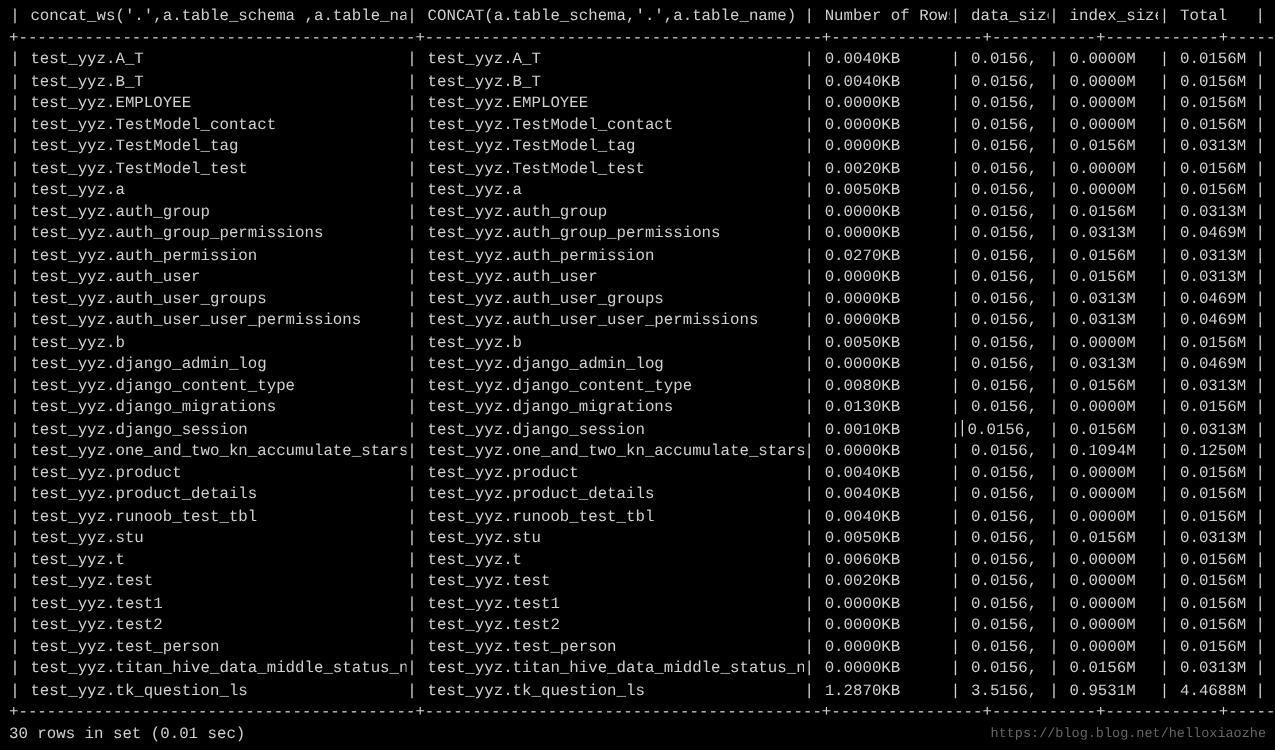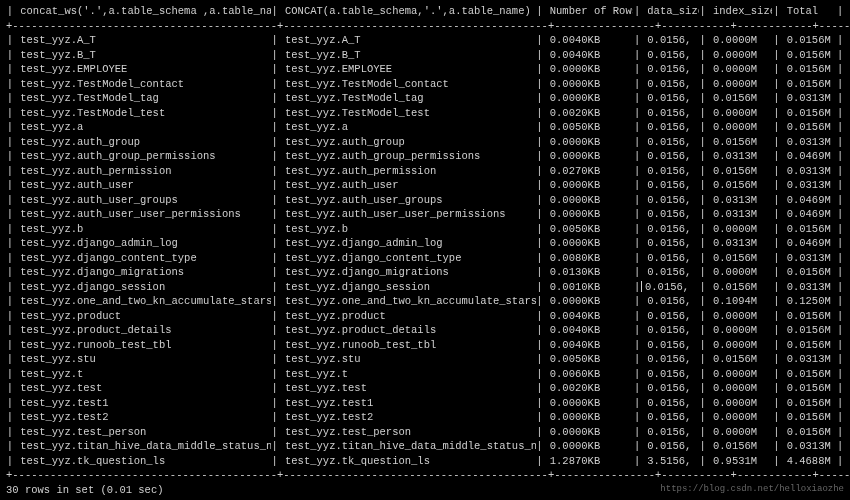--- a/index.html
+++ b/index.html
@@ -45,13 +45,13 @@
     right: 6px;
     bottom: 4px;
     font-size: 9px;
     color: #666;
   }
 </style>
 </head>
 <body>
 
 <div class="terminal" id="terminal"><div class="row"><span class="pipe">|</span><span class="c1"> concat_ws('.',a.table_schema ,a.table_name)</span><span class="pipe">|</span><span class="c2"> CONCAT(a.table_schema,'.',a.table_name)</span><span class="pipe">|</span><span class="c3"> Number of Rows</span><span class="pipe">|</span><span class="c4"> data_size</span><span class="pipe">|</span><span class="c5"> index_size</span><span class="pipe">|</span><span class="c6"> Total</span><span class="pipe">|</span></div><div class="sep">+------------------------------------------+------------------------------------------+----------------+-----------+------------+---------+</div><div class="row"><span class="pipe">|</span><span class="c1"> test_yyz.A_T</span><span class="pipe">|</span><span class="c2"> test_yyz.A_T</span><span class="pipe">|</span><span class="c3"> 0.0040KB</span><span class="pipe">|</span><span class="c4"> 0.0156,</span><span class="pipe">|</span><span class="c5"> 0.0000M</span><span class="pipe">|</span><span class="c6"> 0.0156M</span><span class="pipe">|</span></div><div class="row"><span class="pipe">|</span><span class="c1"> test_yyz.B_T</span><span class="pipe">|</span><span class="c2"> test_yyz.B_T</span><span class="pipe">|</span><span class="c3"> 0.0040KB</span><span class="pipe">|</span><span class="c4"> 0.0156,</span><span class="pipe">|</span><span class="c5"> 0.0000M</span><span class="pipe">|</span><span class="c6"> 0.0156M</span><span class="pipe">|</span></div><div class="row"><span class="pipe">|</span><span class="c1"> test_yyz.EMPLOYEE</span><span class="pipe">|</span><span class="c2"> test_yyz.EMPLOYEE</span><span class="pipe">|</span><span class="c3"> 0.0000KB</span><span class="pipe">|</span><span class="c4"> 0.0156,</span><span class="pipe">|</span><span class="c5"> 0.0000M</span><span class="pipe">|</span><span class="c6"> 0.0156M</span><span class="pipe">|</span></div><div class="row"><span class="pipe">|</span><span class="c1"> test_yyz.TestModel_contact</span><span class="pipe">|</span><span class="c2"> test_yyz.TestModel_contact</span><span class="pipe">|</span><span class="c3"> 0.0000KB</span><span class="pipe">|</span><span class="c4"> 0.0156,</span><span class="pipe">|</span><span class="c5"> 0.0000M</span><span class="pipe">|</span><span class="c6"> 0.0156M</span><span class="pipe">|</span></div><div class="row"><span class="pipe">|</span><span class="c1"> test_yyz.TestModel_tag</span><span class="pipe">|</span><span class="c2"> test_yyz.TestModel_tag</span><span class="pipe">|</span><span class="c3"> 0.0000KB</span><span class="pipe">|</span><span class="c4"> 0.0156,</span><span class="pipe">|</span><span class="c5"> 0.0156M</span><span class="pipe">|</span><span class="c6"> 0.0313M</span><span class="pipe">|</span></div><div class="row"><span class="pipe">|</span><span class="c1"> test_yyz.TestModel_test</span><span class="pipe">|</span><span class="c2"> test_yyz.TestModel_test</span><span class="pipe">|</span><span class="c3"> 0.0020KB</span><span class="pipe">|</span><span class="c4"> 0.0156,</span><span class="pipe">|</span><span class="c5"> 0.0000M</span><span class="pipe">|</span><span class="c6"> 0.0156M</span><span class="pipe">|</span></div><div class="row"><span class="pipe">|</span><span class="c1"> test_yyz.a</span><span class="pipe">|</span><span class="c2"> test_yyz.a</span><span class="pipe">|</span><span class="c3"> 0.0050KB</span><span class="pipe">|</span><span class="c4"> 0.0156,</span><span class="pipe">|</span><span class="c5"> 0.0000M</span><span class="pipe">|</span><span class="c6"> 0.0156M</span><span class="pipe">|</span></div><div class="row"><span class="pipe">|</span><span class="c1"> test_yyz.auth_group</span><span class="pipe">|</span><span class="c2"> test_yyz.auth_group</span><span class="pipe">|</span><span class="c3"> 0.0000KB</span><span class="pipe">|</span><span class="c4"> 0.0156,</span><span class="pipe">|</span><span class="c5"> 0.0156M</span><span class="pipe">|</span><span class="c6"> 0.0313M</span><span class="pipe">|</span></div><div class="row"><span class="pipe">|</span><span class="c1"> test_yyz.auth_group_permissions</span><span class="pipe">|</span><span class="c2"> test_yyz.auth_group_permissions</span><span class="pipe">|</span><span class="c3"> 0.0000KB</span><span class="pipe">|</span><span class="c4"> 0.0156,</span><span class="pipe">|</span><span class="c5"> 0.0313M</span><span class="pipe">|</span><span class="c6"> 0.0469M</span><span class="pipe">|</span></div><div class="row"><span class="pipe">|</span><span class="c1"> test_yyz.auth_permission</span><span class="pipe">|</span><span class="c2"> test_yyz.auth_permission</span><span class="pipe">|</span><span class="c3"> 0.0270KB</span><span class="pipe">|</span><span class="c4"> 0.0156,</span><span class="pipe">|</span><span class="c5"> 0.0156M</span><span class="pipe">|</span><span class="c6"> 0.0313M</span><span class="pipe">|</span></div><div class="row"><span class="pipe">|</span><span class="c1"> test_yyz.auth_user</span><span class="pipe">|</span><span class="c2"> test_yyz.auth_user</span><span class="pipe">|</span><span class="c3"> 0.0000KB</span><span class="pipe">|</span><span class="c4"> 0.0156,</span><span class="pipe">|</span><span class="c5"> 0.0156M</span><span class="pipe">|</span><span class="c6"> 0.0313M</span><span class="pipe">|</span></div><div class="row"><span class="pipe">|</span><span class="c1"> test_yyz.auth_user_groups</span><span class="pipe">|</span><span class="c2"> test_yyz.auth_user_groups</span><span class="pipe">|</span><span class="c3"> 0.0000KB</span><span class="pipe">|</span><span class="c4"> 0.0156,</span><span class="pipe">|</span><span class="c5"> 0.0313M</span><span class="pipe">|</span><span class="c6"> 0.0469M</span><span class="pipe">|</span></div><div class="row"><span class="pipe">|</span><span class="c1"> test_yyz.auth_user_user_permissions</span><span class="pipe">|</span><span class="c2"> test_yyz.auth_user_user_permissions</span><span class="pipe">|</span><span class="c3"> 0.0000KB</span><span class="pipe">|</span><span class="c4"> 0.0156,</span><span class="pipe">|</span><span class="c5"> 0.0313M</span><span class="pipe">|</span><span class="c6"> 0.0469M</span><span class="pipe">|</span></div><div class="row"><span class="pipe">|</span><span class="c1"> test_yyz.b</span><span class="pipe">|</span><span class="c2"> test_yyz.b</span><span class="pipe">|</span><span class="c3"> 0.0050KB</span><span class="pipe">|</span><span class="c4"> 0.0156,</span><span class="pipe">|</span><span class="c5"> 0.0000M</span><span class="pipe">|</span><span class="c6"> 0.0156M</span><span class="pipe">|</span></div><div class="row"><span class="pipe">|</span><span class="c1"> test_yyz.django_admin_log</span><span class="pipe">|</span><span class="c2"> test_yyz.django_admin_log</span><span class="pipe">|</span><span class="c3"> 0.0000KB</span><span class="pipe">|</span><span class="c4"> 0.0156,</span><span class="pipe">|</span><span class="c5"> 0.0313M</span><span class="pipe">|</span><span class="c6"> 0.0469M</span><span class="pipe">|</span></div><div class="row"><span class="pipe">|</span><span class="c1"> test_yyz.django_content_type</span><span class="pipe">|</span><span class="c2"> test_yyz.django_content_type</span><span class="pipe">|</span><span class="c3"> 0.0080KB</span><span class="pipe">|</span><span class="c4"> 0.0156,</span><span class="pipe">|</span><span class="c5"> 0.0156M</span><span class="pipe">|</span><span class="c6"> 0.0313M</span><span class="pipe">|</span></div><div class="row"><span class="pipe">|</span><span class="c1"> test_yyz.django_migrations</span><span class="pipe">|</span><span class="c2"> test_yyz.django_migrations</span><span class="pipe">|</span><span class="c3"> 0.0130KB</span><span class="pipe">|</span><span class="c4"> 0.0156,</span><span class="pipe">|</span><span class="c5"> 0.0000M</span><span class="pipe">|</span><span class="c6"> 0.0156M</span><span class="pipe">|</span></div><div class="row"><span class="pipe">|</span><span class="c1"> test_yyz.django_session</span><span class="pipe">|</span><span class="c2"> test_yyz.django_session</span><span class="pipe">|</span><span class="c3"> 0.0010KB</span><span class="pipe">|</span><span class="c4"><span class="cursor"></span>0.0156,</span><span class="pipe">|</span><span class="c5"> 0.0156M</span><span class="pipe">|</span><span class="c6"> 0.0313M</span><span class="pipe">|</span></div><div class="row"><span class="pipe">|</span><span class="c1"> test_yyz.one_and_two_kn_accumulate_stars</span><span class="pipe">|</span><span class="c2"> test_yyz.one_and_two_kn_accumulate_stars</span><span class="pipe">|</span><span class="c3"> 0.0000KB</span><span class="pipe">|</span><span class="c4"> 0.0156,</span><span class="pipe">|</span><span class="c5"> 0.1094M</span><span class="pipe">|</span><span class="c6"> 0.1250M</span><span class="pipe">|</span></div><div class="row"><span class="pipe">|</span><span class="c1"> test_yyz.product</span><span class="pipe">|</span><span class="c2"> test_yyz.product</span><span class="pipe">|</span><span class="c3"> 0.0040KB</span><span class="pipe">|</span><span class="c4"> 0.0156,</span><span class="pipe">|</span><span class="c5"> 0.0000M</span><span class="pipe">|</span><span class="c6"> 0.0156M</span><span class="pipe">|</span></div><div class="row"><span class="pipe">|</span><span class="c1"> test_yyz.product_details</span><span class="pipe">|</span><span class="c2"> test_yyz.product_details</span><span class="pipe">|</span><span class="c3"> 0.0040KB</span><span class="pipe">|</span><span class="c4"> 0.0156,</span><span class="pipe">|</span><span class="c5"> 0.0000M</span><span class="pipe">|</span><span class="c6"> 0.0156M</span><span class="pipe">|</span></div><div class="row"><span class="pipe">|</span><span class="c1"> test_yyz.runoob_test_tbl</span><span class="pipe">|</span><span class="c2"> test_yyz.runoob_test_tbl</span><span class="pipe">|</span><span class="c3"> 0.0040KB</span><span class="pipe">|</span><span class="c4"> 0.0156,</span><span class="pipe">|</span><span class="c5"> 0.0000M</span><span class="pipe">|</span><span class="c6"> 0.0156M</span><span class="pipe">|</span></div><div class="row"><span class="pipe">|</span><span class="c1"> test_yyz.stu</span><span class="pipe">|</span><span class="c2"> test_yyz.stu</span><span class="pipe">|</span><span class="c3"> 0.0050KB</span><span class="pipe">|</span><span class="c4"> 0.0156,</span><span class="pipe">|</span><span class="c5"> 0.0156M</span><span class="pipe">|</span><span class="c6"> 0.0313M</span><span class="pipe">|</span></div><div class="row"><span class="pipe">|</span><span class="c1"> test_yyz.t</span><span class="pipe">|</span><span class="c2"> test_yyz.t</span><span class="pipe">|</span><span class="c3"> 0.0060KB</span><span class="pipe">|</span><span class="c4"> 0.0156,</span><span class="pipe">|</span><span class="c5"> 0.0000M</span><span class="pipe">|</span><span class="c6"> 0.0156M</span><span class="pipe">|</span></div><div class="row"><span class="pipe">|</span><span class="c1"> test_yyz.test</span><span class="pipe">|</span><span class="c2"> test_yyz.test</span><span class="pipe">|</span><span class="c3"> 0.0020KB</span><span class="pipe">|</span><span class="c4"> 0.0156,</span><span class="pipe">|</span><span class="c5"> 0.0000M</span><span class="pipe">|</span><span class="c6"> 0.0156M</span><span class="pipe">|</span></div><div class="row"><span class="pipe">|</span><span class="c1"> test_yyz.test1</span><span class="pipe">|</span><span class="c2"> test_yyz.test1</span><span class="pipe">|</span><span class="c3"> 0.0000KB</span><span class="pipe">|</span><span class="c4"> 0.0156,</span><span class="pipe">|</span><span class="c5"> 0.0000M</span><span class="pipe">|</span><span class="c6"> 0.0156M</span><span class="pipe">|</span></div><div class="row"><span class="pipe">|</span><span class="c1"> test_yyz.test2</span><span class="pipe">|</span><span class="c2"> test_yyz.test2</span><span class="pipe">|</span><span class="c3"> 0.0000KB</span><span class="pipe">|</span><span class="c4"> 0.0156,</span><span class="pipe">|</span><span class="c5"> 0.0000M</span><span class="pipe">|</span><span class="c6"> 0.0156M</span><span class="pipe">|</span></div><div class="row"><span class="pipe">|</span><span class="c1"> test_yyz.test_person</span><span class="pipe">|</span><span class="c2"> test_yyz.test_person</span><span class="pipe">|</span><span class="c3"> 0.0000KB</span><span class="pipe">|</span><span class="c4"> 0.0156,</span><span class="pipe">|</span><span class="c5"> 0.0000M</span><span class="pipe">|</span><span class="c6"> 0.0156M</span><span class="pipe">|</span></div><div class="row"><span class="pipe">|</span><span class="c1"> test_yyz.titan_hive_data_middle_status_new</span><span class="pipe">|</span><span class="c2"> test_yyz.titan_hive_data_middle_status_new</span><span class="pipe">|</span><span class="c3"> 0.0000KB</span><span class="pipe">|</span><span class="c4"> 0.0156,</span><span class="pipe">|</span><span class="c5"> 0.0156M</span><span class="pipe">|</span><span class="c6"> 0.0313M</span><span class="pipe">|</span></div><div class="row"><span class="pipe">|</span><span class="c1"> test_yyz.tk_question_ls</span><span class="pipe">|</span><span class="c2"> test_yyz.tk_question_ls</span><span class="pipe">|</span><span class="c3"> 1.2870KB</span><span class="pipe">|</span><span class="c4"> 3.5156,</span><span class="pipe">|</span><span class="c5"> 0.9531M</span><span class="pipe">|</span><span class="c6"> 4.4688M</span><span class="pipe">|</span></div><div class="sep">+------------------------------------------+------------------------------------------+----------------+-----------+------------+---------+</div><div>30 rows in set (0.01 sec)</div></div>
-<div class="watermark">https://blog.csdn.net/helloxiaozhe</div>
+<div class="watermark">https://blog.blog.net/helloxiaozhe</div>
 
 </body></html>

